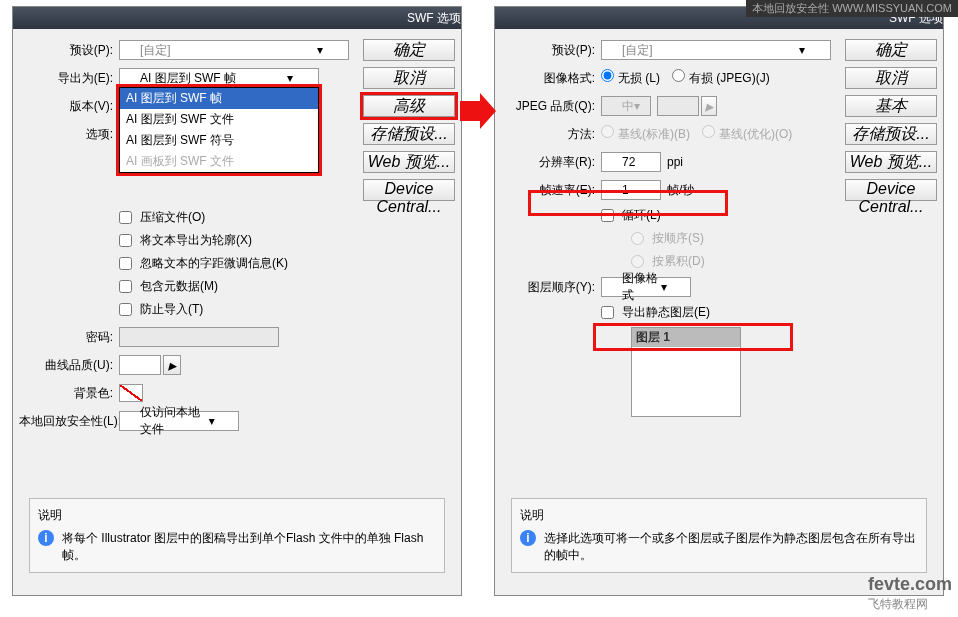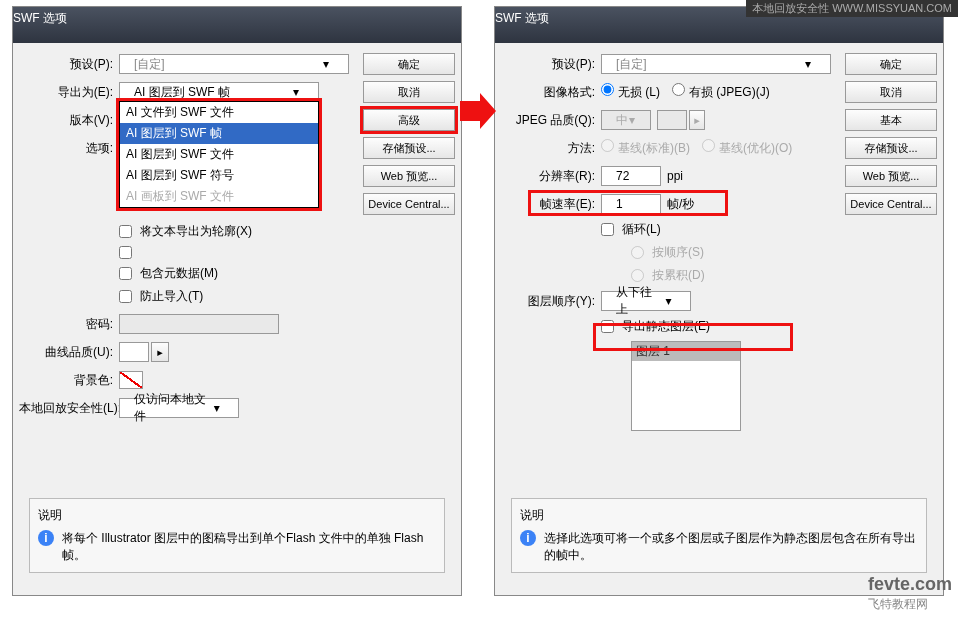--- a/index.html
+++ b/index.html
@@ -1,28 +1,28 @@
 <!DOCTYPE html>
 <html><head>
 <meta charset="utf-8">
 <style>
 * { box-sizing: border-box; margin: 0; padding: 0; font-family: "Microsoft YaHei", SimSun, sans-serif; font-size: 12px; }
 body { background: #fff; width: 958px; height: 617px; position: relative; }
 .dialog { position: absolute; border: 1px solid #888; background: #f0f0f0; }
 .dialog.left { left: 12px; top: 6px; width: 450px; height: 590px; }
 .dialog.right { left: 494px; top: 6px; width: 450px; height: 590px; }
-.titlebar { height: 36px; background: linear-gradient(#4a5260,#2e3440); color: #fff; text-align: left; line-height: 22px; font-size: 12px; }
+.titlebar { height: 22px; background: linear-gradient(#4a5260,#2e3440); color: #fff; text-align: right; line-height: 22px; font-size: 12px; }
 .body { display: flex; padding: 10px 6px; justify-content: flex-end; }
 .form-area { flex: 1; }
 .button-col { width: 92px; margin-left: 6px; }
-.btn { display: block; width: 100%; height: 22px; border: 1px solid #999; background: linear-gradient(#fdfdfd,#e6e6e6); margin-bottom: 6px; cursor: pointer; font-size: 11px; }
+.btn { display: block; width: 100%; height: 22px; border: 1px solid #999; background: linear-gradient(#fdfdfd,#e6e6e6); margin-bottom: 6px; cursor: pointer; font-size: 16px; font-style: italic; }
 .btn.highlight { box-shadow: 0 0 0 3px #e11; }
 .row { display: flex; align-items: center; margin-bottom: 6px; min-height: 22px; }
 .lbl { width: 100px; text-align: right; padding-right: 6px; white-space: nowrap; }
-.sel, .inp { border: 1px solid #999; background: #fff; height: 20px; padding: 0 14px; font-size: 12px; }
+.sel, .inp { border: 1px solid #999; background: #fff; height: 20px; padding: 0 20px; font-size: 12px; }
 .sel { width: 200px; display: flex; align-items: center; justify-content: space-between; }
 .inp { width: 60px; }
 .dd-btn { width: 16px; text-align: center; }
 .dropdown-list { position: absolute; border: 1px solid #000; background: #fff; width: 200px; z-index: 5; }
 .dropdown-list.highlight { box-shadow: 0 0 0 3px #e11; }
 .dropdown-item { padding: 2px 6px; }
 .dropdown-item.sel-item { background: #316ac5; color: #fff; }
 .dropdown-item.disabled { color: #aaa; }
 .chk-row { display: flex; align-items: center; margin-left: 100px; margin-bottom: 6px; gap: 4px; }
 input[type=checkbox], input[type=radio] { margin-right: 4px; }
@@ -30,21 +30,21 @@
 .color-swatch { width: 24px; height: 18px; border: 1px solid #999; background: #fff; position: relative; }
 .color-swatch::after { content:''; position:absolute; left:0; top:0; right:0; bottom:0; background: linear-gradient(to top right, transparent 46%, #e00 46%, #e00 54%, transparent 54%); }
 .desc-box { border: 1px solid #bbb; margin: 10px 8px; padding: 8px; background: #f7f7f7; position: absolute; left:8px; right:8px; }
 .desc-box .dtitle { font-size: 12px; margin-bottom: 6px; }
 .desc-body { display: flex; gap: 8px; }
 .info-icon { width: 16px; height: 16px; border-radius: 50%; background: #3b82f6; color: #fff; text-align: center; line-height: 16px; font-weight: bold; flex-shrink: 0; }
 .red-box { position: absolute; border: 3px solid #e11; pointer-events: none; z-index: 10; }
 .arrow { position: absolute; left: 460px; top: 93px; width: 36px; height: 36px; z-index: 20; }
 .arrow svg { width: 100%; height: 100%; }
 .list-box { width: 110px; height: 90px; border: 1px solid #999; background: #fff; margin-left: 130px; }
-.list-box .entry { background: #bbb; color: #333; padding: 1px 4px; }
+.list-box .entry { background: #bbb; color: #333; padding: 1px 4px; font-weight: bold; }
 .wm1 { position: absolute; right: 0; top: 0; color: #aaa; font-size: 11px; background: #333; padding: 1px 6px; }
 .wm2 { position: absolute; right: 6px; bottom: 4px; color: #888; font-size: 14px; }
 .wm2 b { font-size: 18px; color: #666; }
 </style>
 </head>
 <body>
 
 <div class="dialog left">
   <div class="titlebar">SWF 选项</div>
   <div class="body">
@@ -56,39 +56,43 @@
           <span class="dd-btn">▾</span>
         </div>
       </div>
       <div class="row" style="position:relative">
         <div class="lbl">导出为(E):</div>
         <div class="sel">
           <span>AI 图层到 SWF 帧</span>
           <span class="dd-btn">▾</span>
         </div>
         <div class="dropdown-list highlight" style="left:100px; top:20px;">
-          <div class="dropdown-item">AI 文件到 SWF 文件</div>
           <div class="dropdown-item sel-item">AI 图层到 SWF 帧</div>
           <div class="dropdown-item">AI 图层到 SWF 文件</div>
           <div class="dropdown-item">AI 图层到 SWF 符号</div>
           <div class="dropdown-item disabled">AI 画板到 SWF 文件</div>
         </div>
       </div>
       <div class="row">
         <div class="lbl">版本(V):</div>
       </div>
       <div class="row" style="margin-bottom:64px">
         <div class="lbl">选项:</div>
       </div>
       <div class="chk-row">
           <input type="checkbox" style="">
+          <span>压缩文件(O)</span>
+        </div>
+      <div class="chk-row">
+          <input type="checkbox" style="">
           <span>将文本导出为轮廓(X)</span>
         </div>
       <div class="chk-row">
           <input type="checkbox" style="">
+          <span>忽略文本的字距微调信息(K)</span>
         </div>
       <div class="chk-row">
           <input type="checkbox" style="">
           <span>包含元数据(M)</span>
         </div>
       <div class="chk-row">
           <input type="checkbox" style="">
           <span>防止导入(T)</span>
         </div>
       <div class="row" style="margin-top:8px">
@@ -184,21 +188,21 @@
           <input type="radio" disabled="" style="">
           <span>按顺序(S)</span>
         </div>
       <div class="chk-row disabled-txt" style="margin-left:130px">
           <input type="radio" disabled="" style="">
           <span>按累积(D)</span>
         </div>
       <div class="row" style="margin-left:20px">
         <div class="lbl" style="width:80px">图层顺序(Y):</div>
         <div class="sel" style="width:90px">
-          <span>从下往上</span>
+          <span>图像格式</span>
           <span class="dd-btn">▾</span>
         </div>
       </div>
       <div class="chk-row">
           <input type="checkbox" style="">
           <span>导出静态图层(E)</span>
         </div>
       <div class="list-box">
         <div class="entry">图层 1</div>
       </div>

